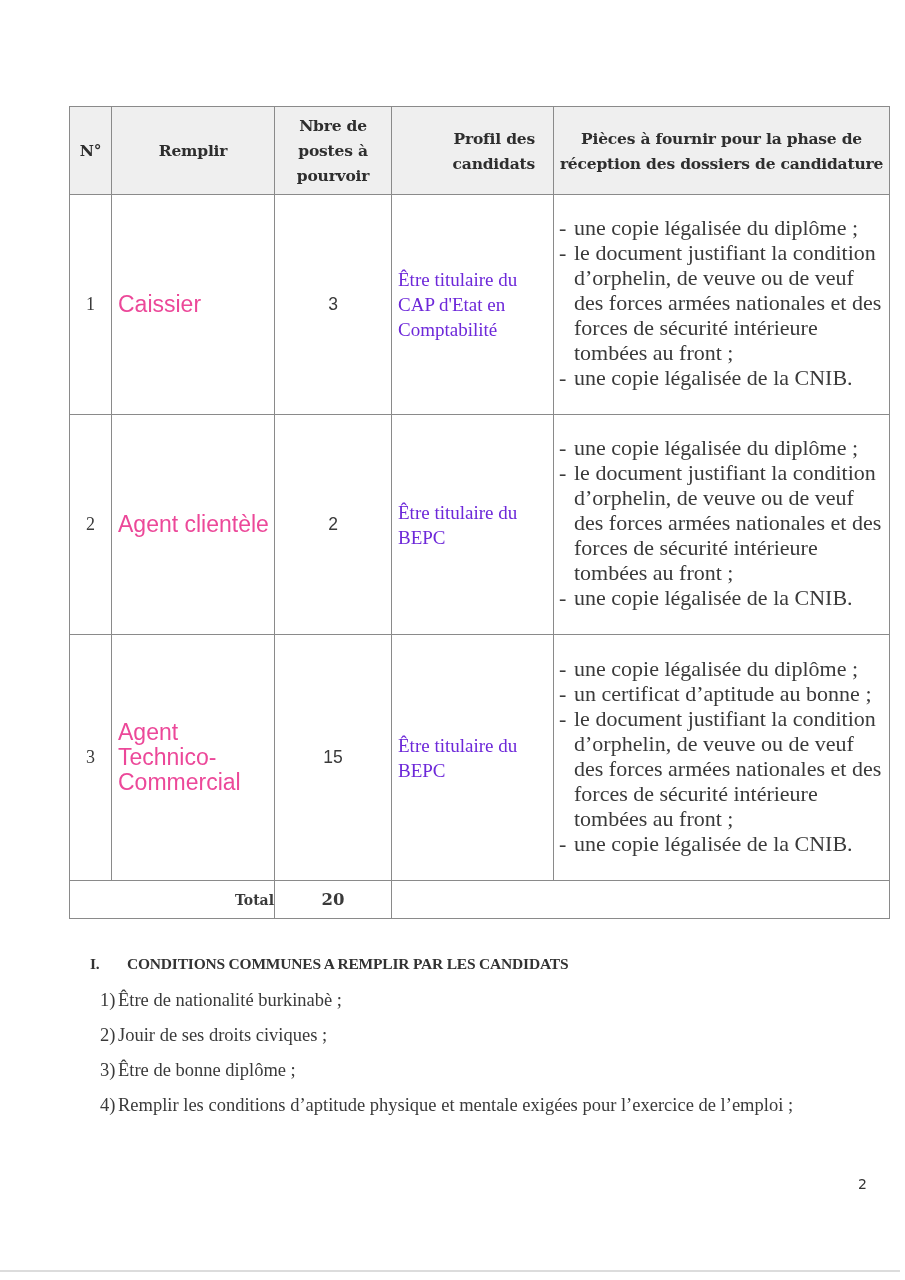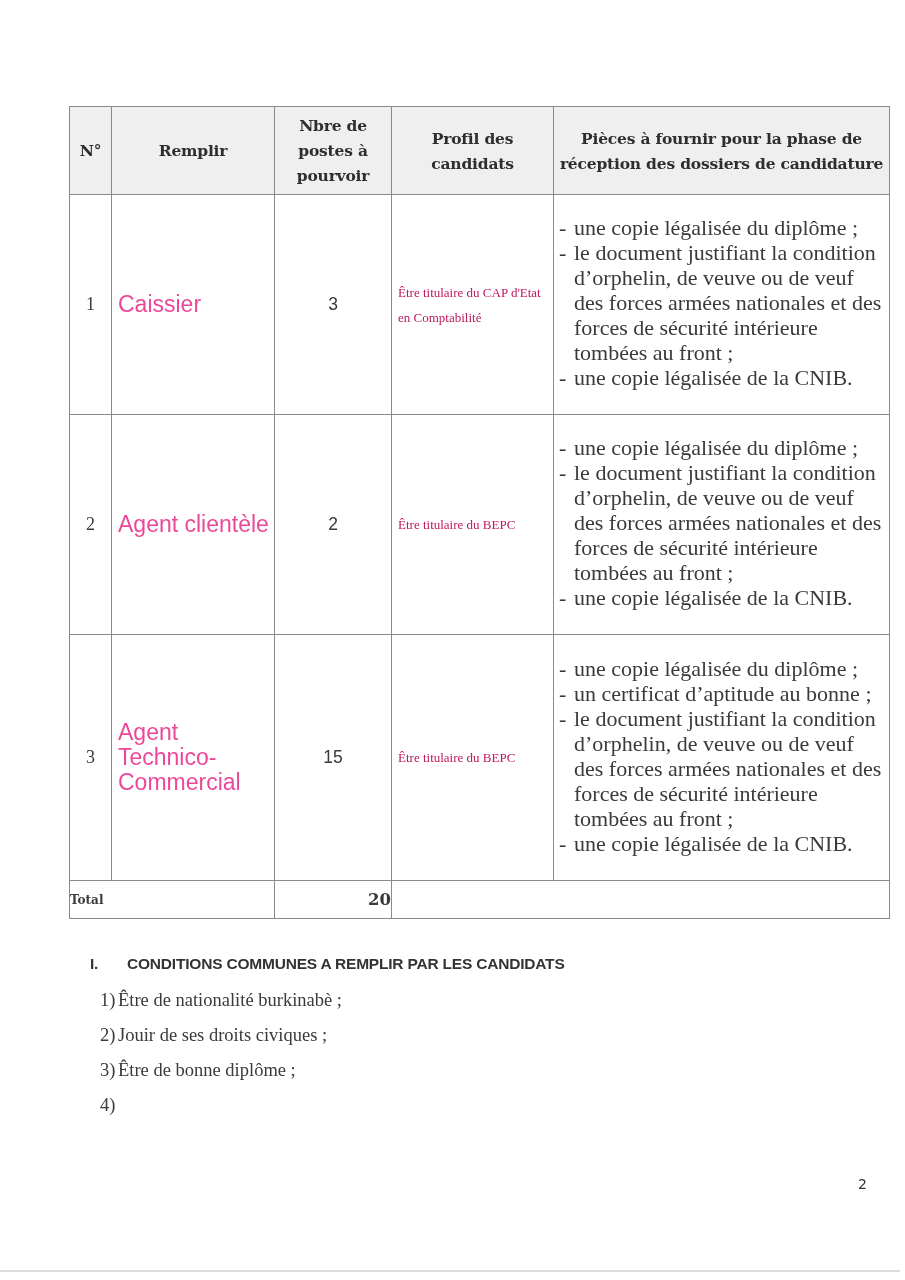--- a/index.html
+++ b/index.html
@@ -19,36 +19,36 @@
     font-family: "DejaVu Serif", serif; font-size: 15.5px; letter-spacing: -0.2px;
   }
   .col-no { width: 42px; }
   .col-emp { width: 163px; }
   .col-nb { width: 117px; }
   .col-prof { width: 162px; }
   .col-pieces { width: 336px; }
   td.no { text-align: center; font-size: 18px; color: #3a3a3a; }
   td.emp { padding-left: 6px !important; font-family: "Liberation Sans", sans-serif; font-size: 23px; color: #ec4899; line-height: 25px; }
   td.nb { text-align: center; font-family: "Liberation Sans", sans-serif; font-size: 17.5px; color: #3a3a3a; }
-  td.prof { padding-left: 6px !important; font-size: 13px; line-height: 25px; color: #be185d; }
+  td.prof { padding-left: 6px !important; font-size: 19px; line-height: 25px; color: #6d28d9; }
   td.pieces { padding: 2px 2px 6px 5px !important; font-size: 22px; line-height: 25px; color: #3a3a3a; vertical-align: top; }
   ul.plist { list-style: none; margin: 0; padding: 0; }
   ul.plist li { position: relative; padding-left: 15px; white-space: pre-line; }
   ul.plist li::before { content: "-"; position: absolute; left: 0; top: 0; }
   tr.r1 td { height: 211px; }
   tr.r2 td { height: 211px; }
   tr.r3 td { height: 237px; }
   tr.total td { height: 37px; }
-  td.total-label { text-align: left; font-weight: bold; font-family: "DejaVu Serif", serif; font-size: 12px; color: #3a3a3a; }
-  td.total-val { text-align: right; font-weight: bold; font-family: "DejaVu Serif", serif; font-size: 16.5px; color: #3a3a3a; }
+  td.total-label { text-align: right; font-weight: bold; font-family: "DejaVu Serif", serif; font-size: 14px; color: #3a3a3a; }
+  td.total-val { text-align: center; font-weight: bold; font-family: "DejaVu Serif", serif; font-size: 16.5px; color: #3a3a3a; }
   .section {
     position: absolute; left: 90px; top: 952px; width: 790px;
   }
   .section-title {
-    font-family: Liberation Sans, sans-serif; font-weight: bold; font-size: 15.5px; color: #333;
+    font-family: Liberation Serif, serif; font-weight: bold; font-size: 15.5px; color: #333;
     letter-spacing: -0.2px; margin: 0 0 12px 0; line-height: 24px;
   }
   .section-title .num { display: inline-block; width: 37px; }
   ol.conds { list-style: none; margin: 0; padding: 0; }
   ol.conds li {
     position: relative; padding-left: 28px; font-size: 18.5px; line-height: 25px; color: #3a3a3a;
     margin-bottom: 10px; padding-right: 0;
   }
   ol.conds li .n { position: absolute; left: 10px; top: 0; }
   .page-number {
@@ -70,21 +70,21 @@
         <col class="col-emp">
         <col class="col-nb">
         <col class="col-prof">
         <col class="col-pieces">
     </colgroup>
     <thead>
       <tr>
         <th>N°</th>
         <th>Remplir</th>
         <th style="padding:0 6px;">Nbre de postes à pourvoir</th>
-        <th style="padding:0 18px;">Profil des candidats</th>
+        <th style="padding:0 18px;text-align:right;">Profil des candidats</th>
         <th style="padding:0 4px;">Pièces à fournir pour la phase de réception des dossiers de candidature</th>
       </tr>
     </thead>
     <tbody>
       <tr class="r1">
         <td class="no">1</td>
         <td class="emp">Caissier</td>
         <td class="nb">3</td>
         <td class="prof">Être titulaire du CAP d'Etat en Comptabilité</td>
         <td class="pieces">
@@ -131,19 +131,19 @@
   </table>
 
   <div class="section">
     <div class="section-title">
       <span class="num">I.</span><span>CONDITIONS COMMUNES A REMPLIR PAR LES CANDIDATS</span>
     </div>
     <ol class="conds">
       <li><span class="n">1)</span><span>Être de nationalité burkinabè ;</span></li>
       <li><span class="n">2)</span><span>Jouir de ses droits civiques ;</span></li>
       <li><span class="n">3)</span><span>Être de bonne diplôme ;</span></li>
-      <li><span class="n">4)</span></li>
+      <li><span class="n">4)</span><span>Remplir les conditions d’aptitude physique et mentale exigées pour l’exercice de l’emploi ;</span></li>
     </ol>
   </div>
 
   <div class="page-number">2</div>
   <div class="bottom-line"></div>
 </div>
 
 </body></html>

